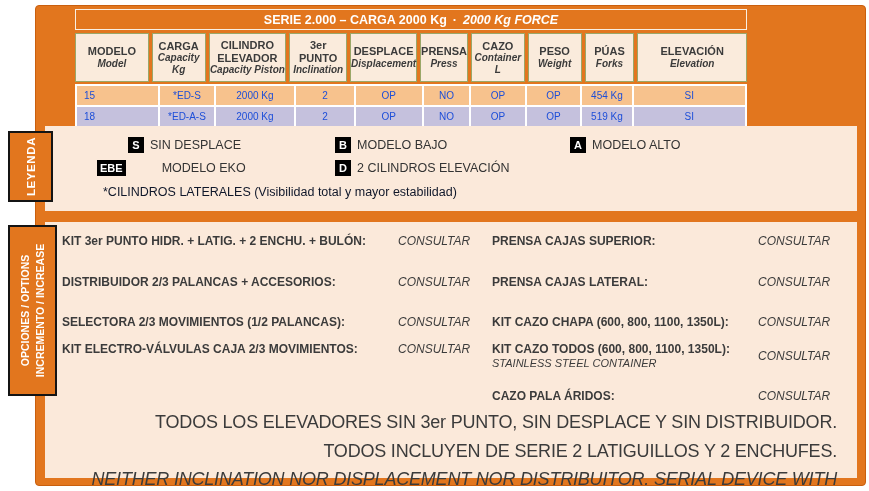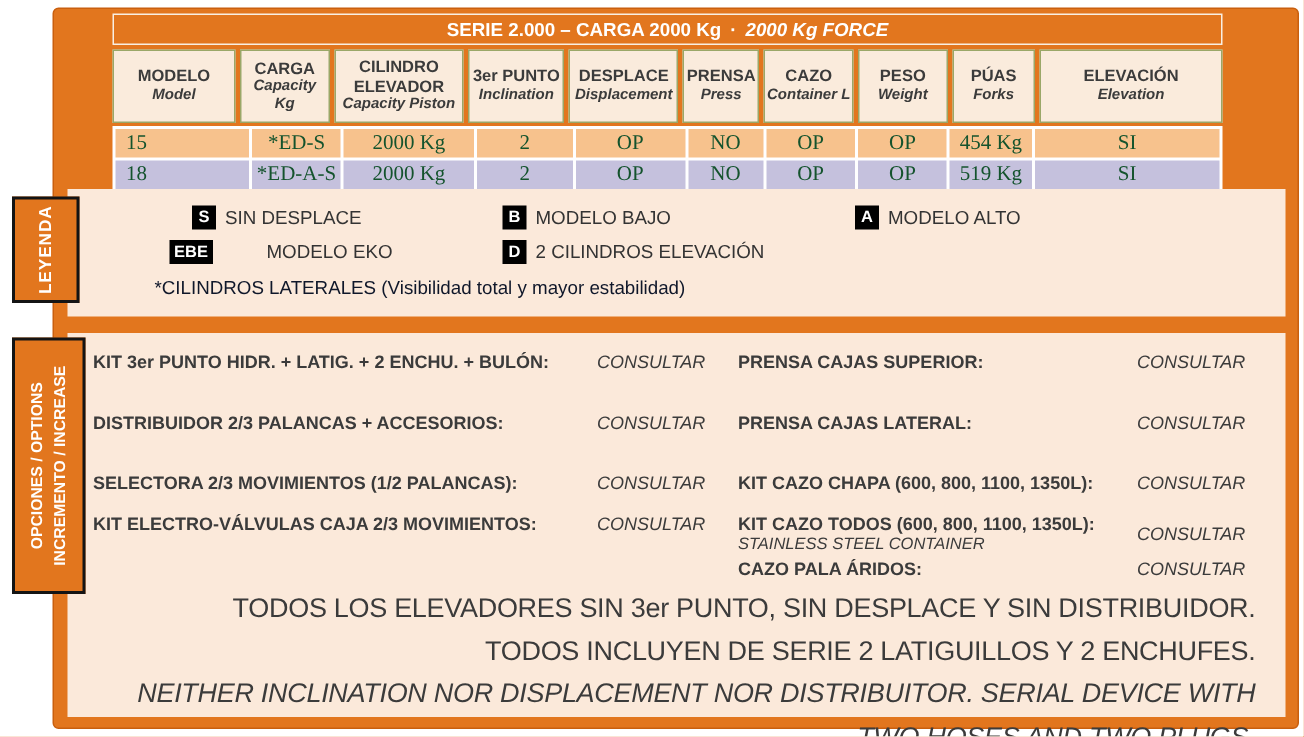--- a/index.html
+++ b/index.html
@@ -5,32 +5,32 @@
   * { margin:0; padding:0; box-sizing:border-box; }
   html,body { background:#ffffff; }
   body { font-family:"Liberation Sans", sans-serif; }
   .page { position:relative; width:869px; height:491px; background:#ffffff; overflow:hidden; }
 
   
   .frame { position:absolute; left:35px; top:5px; width:831px; height:481px;
            background:#E2761E; border:1px solid #c95f0e; border-radius:4px; }
 
   
-  .spec-table { position:absolute; left:75px; top:9px; width:740px; }
+  .spec-table { position:absolute; left:75px; top:9px; width:672px; }
   .title-bar { height:21px; border:1.5px solid #f9efe3; display:flex; align-items:center; justify-content:center;
                color:#ffffff; font-size:12.5px; font-weight:bold; gap:6px; }
   .title-bar .it { font-style:italic; }
   .header-row { display:flex; gap:3px; margin-top:3px; }
   .hcell { background:#FAEBDC; border:1.6px solid #9AA768; height:49px; display:flex; flex-direction:column;
            align-items:center; justify-content:center; line-height:1.15; text-align:center; color:#3B3B3B; }
   .hcell .main { font-size:11px; font-weight:bold; }
   .hcell .sub  { font-size:10px; font-weight:bold; font-style:italic; }
   .data-rows { margin-top:2px; background:#ffffff; padding:2px; display:flex; flex-direction:column; gap:2px; }
   .drow { display:flex; gap:2px; height:19px; }
-  .dcell { display:flex; align-items:center; justify-content:center; font-size:14px; color:#14532d;font-family:Liberation Serif, serif; }
+  .dcell { display:flex; align-items:center; justify-content:center; font-size:10px; color:#1d4ed8; }
   .drow.r0 .dcell { background:#F7C28D; }
   .drow.r1 .dcell { background:#C5C1DD; }
   .dcell.first { justify-content:flex-start; padding-left:7px; }
   
   .c0{flex:90 0 0;} .c1{flex:65 0 0;} .c2{flex:95 0 0;} .c3{flex:70 0 0;} .c4{flex:80 0 0;}
   .c5{flex:55 0 0;} .c6{flex:65 0 0;} .c7{flex:65 0 0;} .c8{flex:60 0 0;} .c9{flex:135 0 0;}
 
   
   .legend-panel  { position:absolute; left:45px; top:126px; width:812px; height:85px;  background:#FBE9DA; }
   .options-panel { position:absolute; left:45px; top:222px; width:812px; height:256px; background:#FBE9DA;
@@ -45,34 +45,34 @@
   .leyenda-box .vtext  { width:71px; height:45px; left:-15px; top:11px; font-size:11.5px; letter-spacing:.6px; }
   .opciones-box .vtext { width:171px; height:49px; left:-63px; top:59px; font-size:10.5px; line-height:1.4; }
 
   
   .legend-entry { position:absolute; display:flex; align-items:center; gap:6px; color:#333333; font-size:12.5px; }
   .badge { background:#000000; color:#ffffff; font-weight:bold; font-size:11px; height:16px; min-width:16px;
            padding:0 3px; display:flex; align-items:center; justify-content:center; }
   .le-s   { left:83px;  top:11px; }
   .le-b   { left:290px; top:11px; }
   .le-a   { left:525px; top:11px; }
-  .le-ebe { left:68px;  top:34px;gap:36px; }
+  .le-ebe { left:52px;  top:34px;gap:36px; }
   .le-d   { left:290px; top:34px; }
   .legend-note { position:absolute; left:58px; top:59px; font-size:12.5px; color:#0f172a; }
 
   
   .opt-row { display:grid; grid-template-columns:336px 94px 266px 1fr; align-items:start; }
   .opt-label { font-weight:bold; font-size:12px; line-height:1.2; }
   .opt-value { font-style:italic; font-size:12px; }
   .opt-sub   { font-weight:normal; font-style:italic; font-size:11px; line-height:1.25; }
   .opt-row.row1 { margin-top:0; }
   .opt-row.row2 { margin-top:27px; }
   .opt-row.row3 { margin-top:25px; }
   .opt-row.row4 { margin-top:13px; }
-  .opt-row.row5 { margin-top:2px; }
+  .opt-row.row5 { margin-top:19px; }
   .opt-row.row4 .opt-value.right-val { align-self:center; }
 
   .footnotes { margin-top:4px; text-align:right; font-size:18px; line-height:1.6; color:#3B3B3B; letter-spacing:-0.2px; }
   .footnotes .fn.italic { font-style:italic; }
 </style>
 </head>
 <body>
 
 <div class="page">
   <div class="frame"></div>

